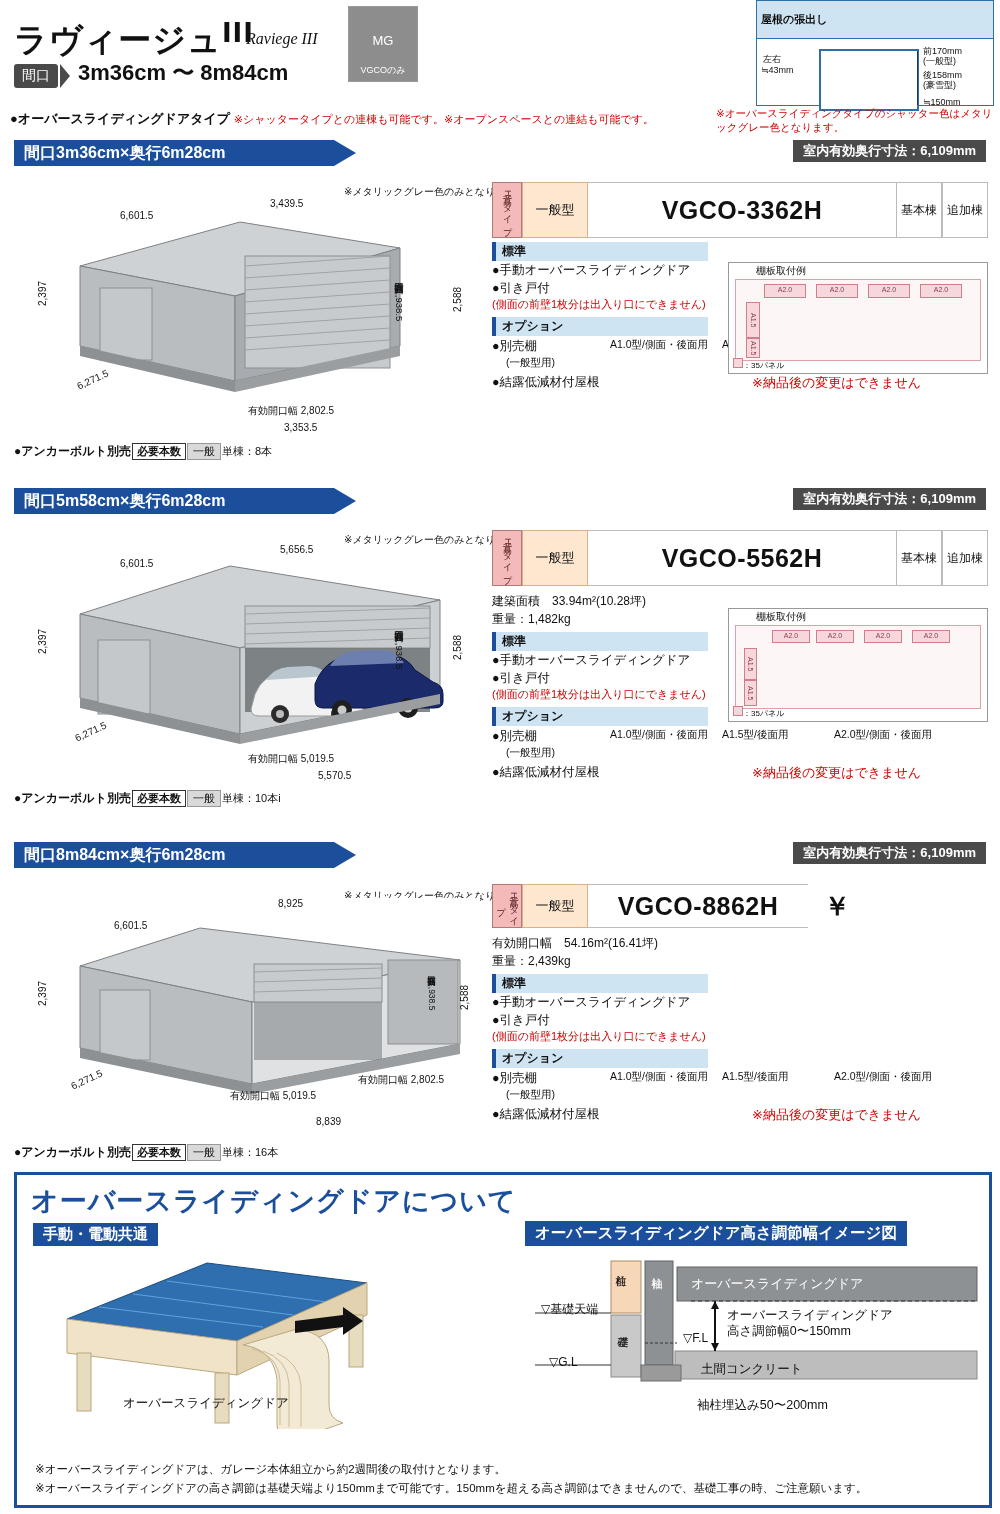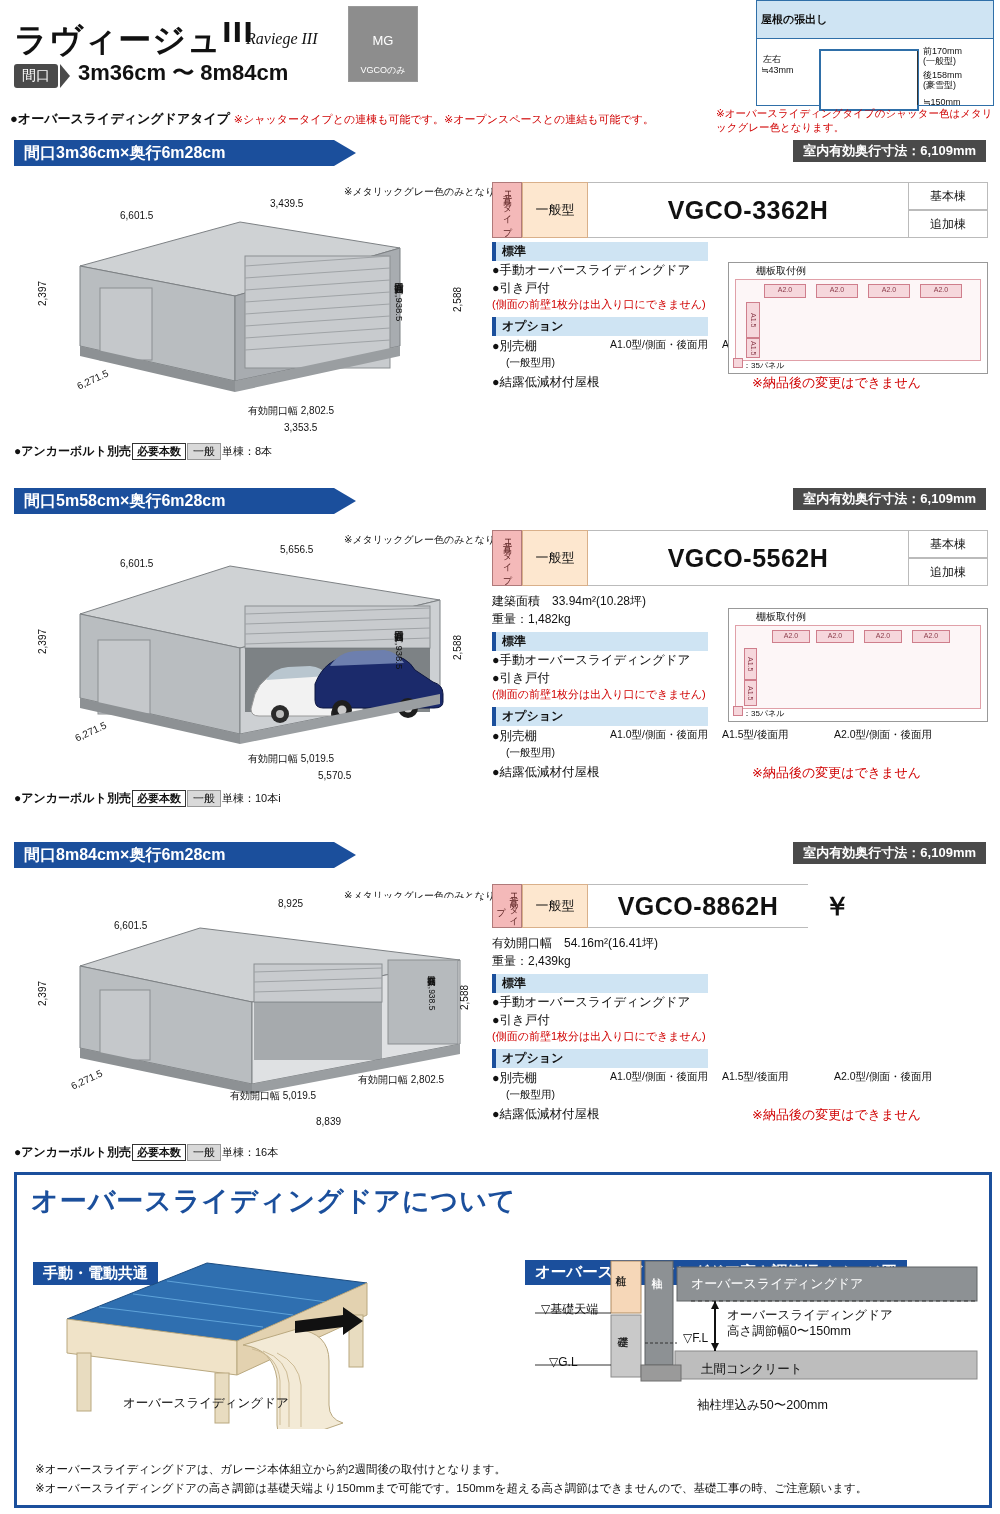--- a/index.html
+++ b/index.html
@@ -41,21 +41,21 @@
   .anchor .box{border:1px solid #333;font-size:11px;padding:0 4px;font-weight:bold;}
   .anchor .gray{background:#d9d9d9;border:1px solid #999;font-size:11px;padding:0 5px;font-weight:normal;}
   .anchor .pl{font-size:11px;font-weight:normal;}
 
   
   .spec{position:absolute;}
   .spec .hdr{display:flex;align-items:stretch;height:56px;}
   .spec .htag{width:28px;background:#f4b9b9;border:1px solid #b07a7a;color:#5a2020;font-size:9px;writing-mode:vertical-rl;text-align:center;display:flex;align-items:center;justify-content:center;letter-spacing:1px;}
   .spec .gen{width:64px;background:#fde7cf;border:1px solid #d9b08a;display:flex;align-items:center;justify-content:center;font-size:13px;}
   .spec .model{flex:1;display:flex;align-items:center;justify-content:center;font-size:25px;font-weight:bold;border-top:1px solid #bbb;border-bottom:1px solid #bbb;letter-spacing:0.5px;}
-  .spec .kits{width:80px;display:flex;flex-direction:column;}
+  .spec .kits{width:92px;display:flex;flex-direction:row;}
   .spec .kits div{flex:1;border:1px solid #bbb;display:flex;align-items:center;justify-content:center;font-size:12px;}
   .price{font-size:26px;font-weight:bold;}
 
   .area-line{font-size:12px;margin-top:6px;line-height:1.5;}
   .barlbl{background:#cfe4f3;border-left:4px solid #1b4f9c;font-size:12px;font-weight:bold;padding:1px 6px;margin-top:4px;}
   .li{font-size:12.5px;line-height:1.45;}
   .opt-row{display:flex;font-size:10.5px;margin-top:2px;}
   .opt-row .nm{width:118px;font-size:12.5px;}
   .opt-row .c{width:112px;}
   .nochg{color:#d00000;font-size:13px;}
@@ -63,21 +63,21 @@
   
   .shelf{position:absolute;border:1px solid #999;background:#fff;}
   .shelf .cap{font-size:10px;padding:1px 3px;margin-left:24px;}
   .shelf .inner{position:relative;margin:0 6px 6px 6px;border:1px solid #e0a0a8;background:#fdf6f7;}
   .pnl{position:absolute;background:#f6d7dc;border:1px solid #cf7e8c;font-size:7px;color:#8a3b4a;text-align:center;line-height:10px;}
   .shelf .legend{position:absolute;left:4px;bottom:2px;font-size:8px;}
 
   
   .bigbox{position:absolute;left:14px;top:1172px;width:972px;height:330px;border:3px solid #1b4f9c;background:#fff;}
   .bigbox h2{margin:0;padding:8px 0 2px 14px;font-size:27px;color:#1b4f9c;font-weight:bold;letter-spacing:1px;}
-  .subbar{background:#1b4f9c;color:#fff;font-size:15px;font-weight:bold;padding:2px 10px;display:inline-block;margin-top:39px;}
+  .subbar{background:#1b4f9c;color:#fff;font-size:15px;font-weight:bold;padding:2px 10px;display:inline-block;}
   .foot{position:absolute;left:18px;bottom:6px;font-size:11.5px;line-height:1.7;}
 
   .tiny{font-size:9px;}
 </style>
 </head>
 <body>
 
 <div class="pg">
 
   <div class="brand"><span>ラヴィージュ</span><span class="iii">III</span></div>

